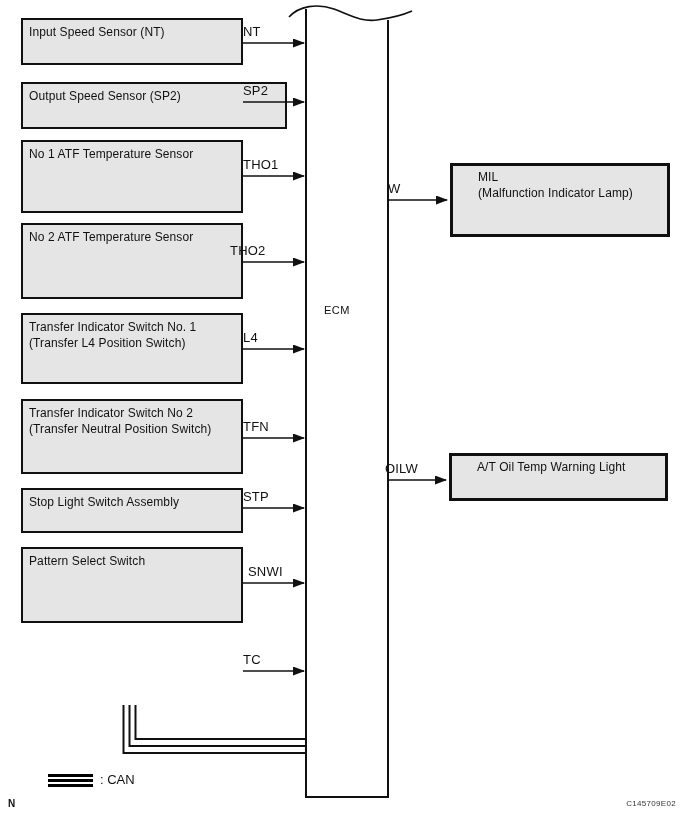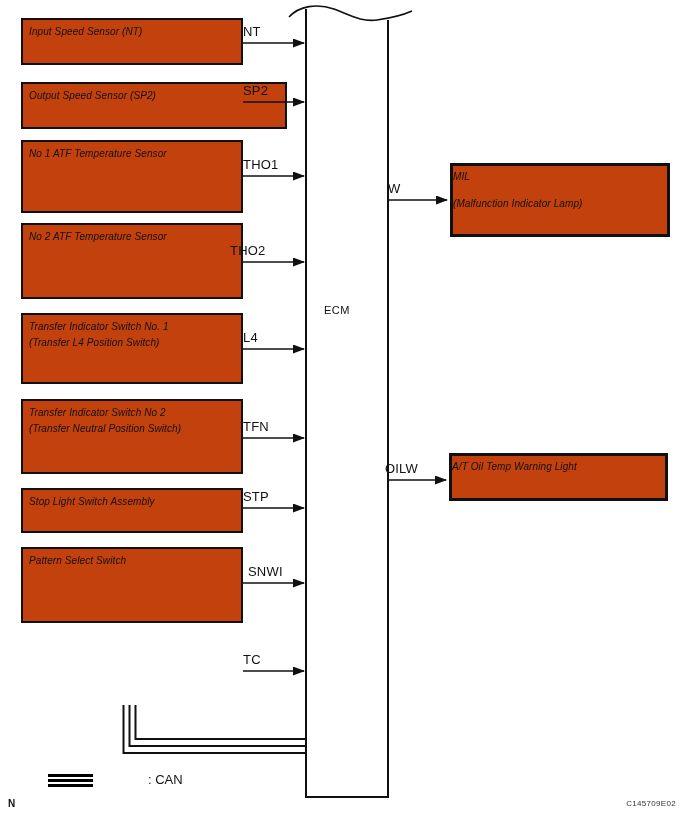--- a/index.html
+++ b/index.html
@@ -1,41 +1,41 @@
 <!DOCTYPE html>
 <html><head>
 <meta charset="utf-8">
 <style>
   html,body{margin:0;padding:0;background:#fff;}
   .canvas{
     position:relative;width:688px;height:821px;background:#ffffff;
     font-family:"Liberation Sans",sans-serif;color:#111;overflow:hidden;
   }
   .box{
-    position:absolute;background:#c2410c;border:2px solid #101010;
-    box-sizing:border-box;padding:4px 6px;font-size:10px;line-height:16px;
-    z-index:1;letter-spacing:.1px;font-style:italic;
+    position:absolute;background:#e5e5e5;border:2px solid #101010;
+    box-sizing:border-box;padding:4px 6px;font-size:12px;line-height:16px;
+    z-index:1;letter-spacing:.1px;
   }
-  .out-box{border-width:3px;padding:3px 0;}
-  .gap2{margin-top:11px;}
+  .out-box{border-width:3px;padding:3px 25px;}
+  .gap2{}
   svg.overlay{position:absolute;left:0;top:0;z-index:2;pointer-events:none;}
   .lbl{
     position:absolute;z-index:3;font-size:13px;line-height:16px;height:16px;
     letter-spacing:.2px;
   }
   .ecm-label{
     position:absolute;z-index:3;left:306px;top:304px;width:62px;height:16px;
     text-align:center;font-size:11px;letter-spacing:.5px;
   }
   .legend{position:absolute;z-index:3;left:48px;top:772px;height:16px;}
   .legend-swatch{
     position:absolute;left:0;top:2px;width:45px;height:13px;
     background:repeating-linear-gradient(to bottom,#000 0 3px,#fff 3px 5px);
   }
-  .legend-text{position:absolute;left:52px;top:0;font-size:13px;white-space:nowrap;margin-left:48px;}
+  .legend-text{position:absolute;left:52px;top:0;font-size:13px;white-space:nowrap;}
   .page-marker{position:absolute;z-index:3;left:8px;top:798px;font-size:10px;font-weight:bold;}
   .figure-code{
     position:absolute;z-index:3;right:12px;top:799px;font-size:8px;
     color:#333;letter-spacing:.3px;
   }
 </style>
 </head>
 <body>
 
 <div class="canvas">

